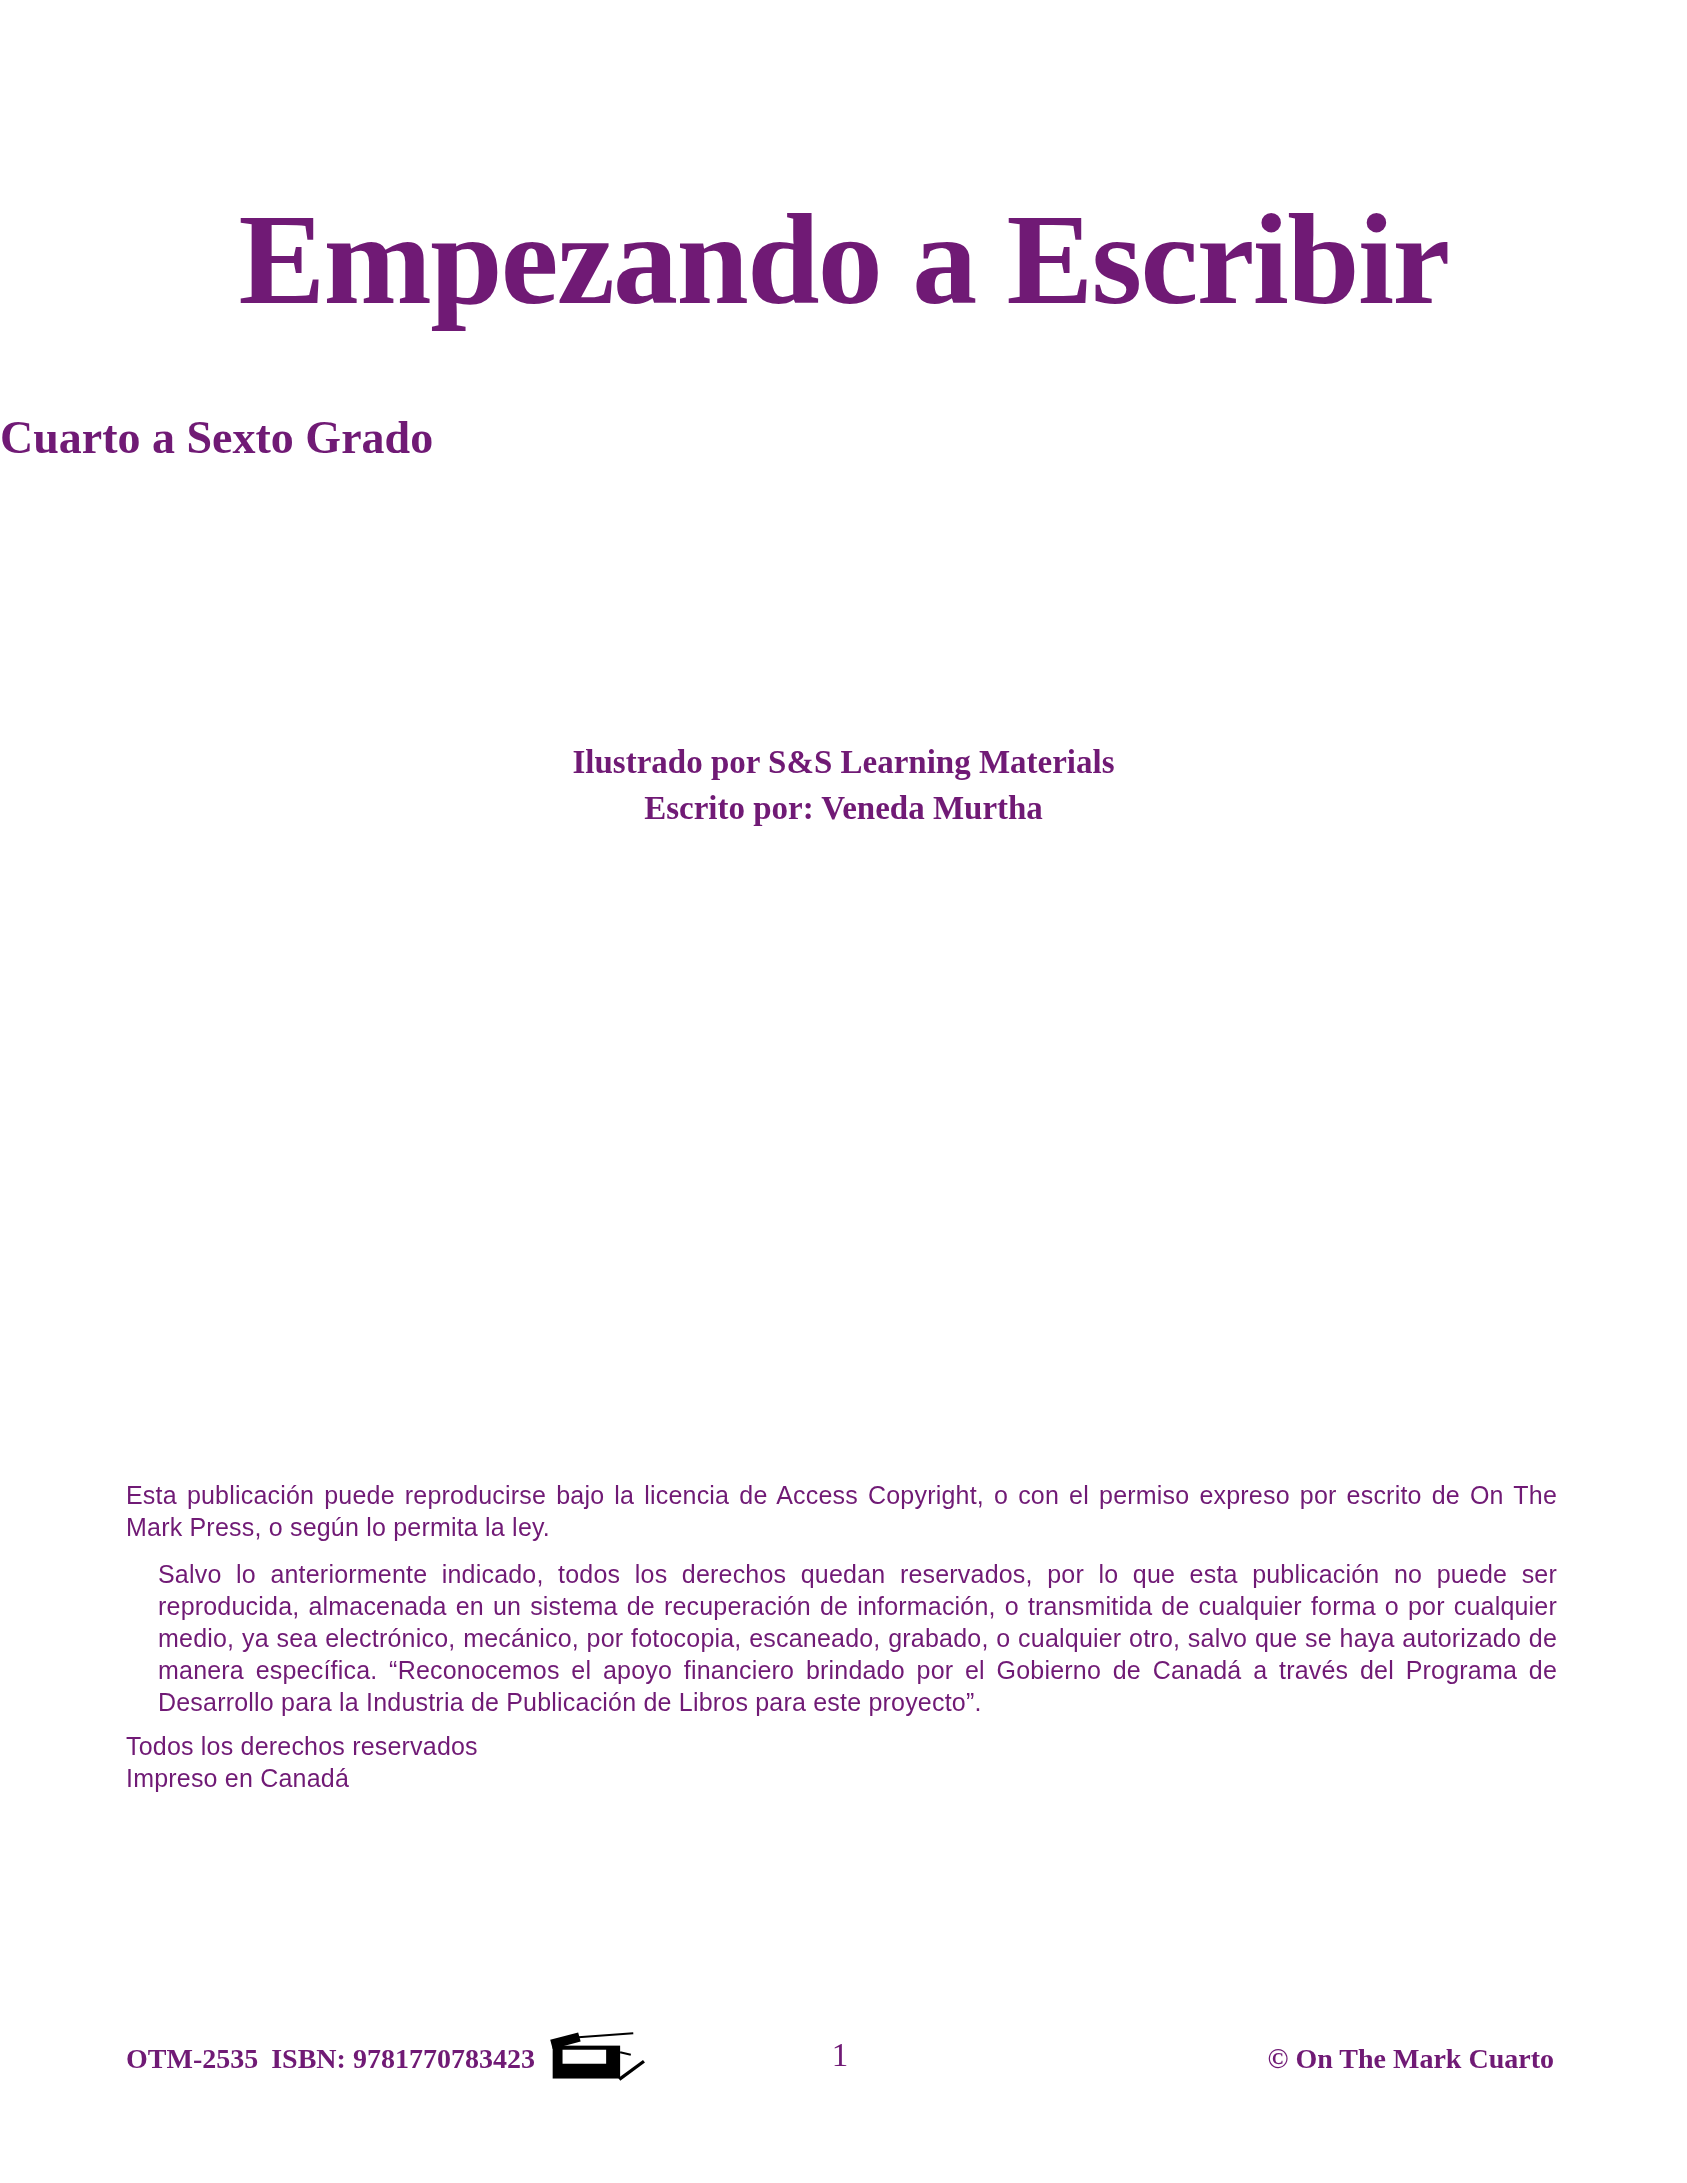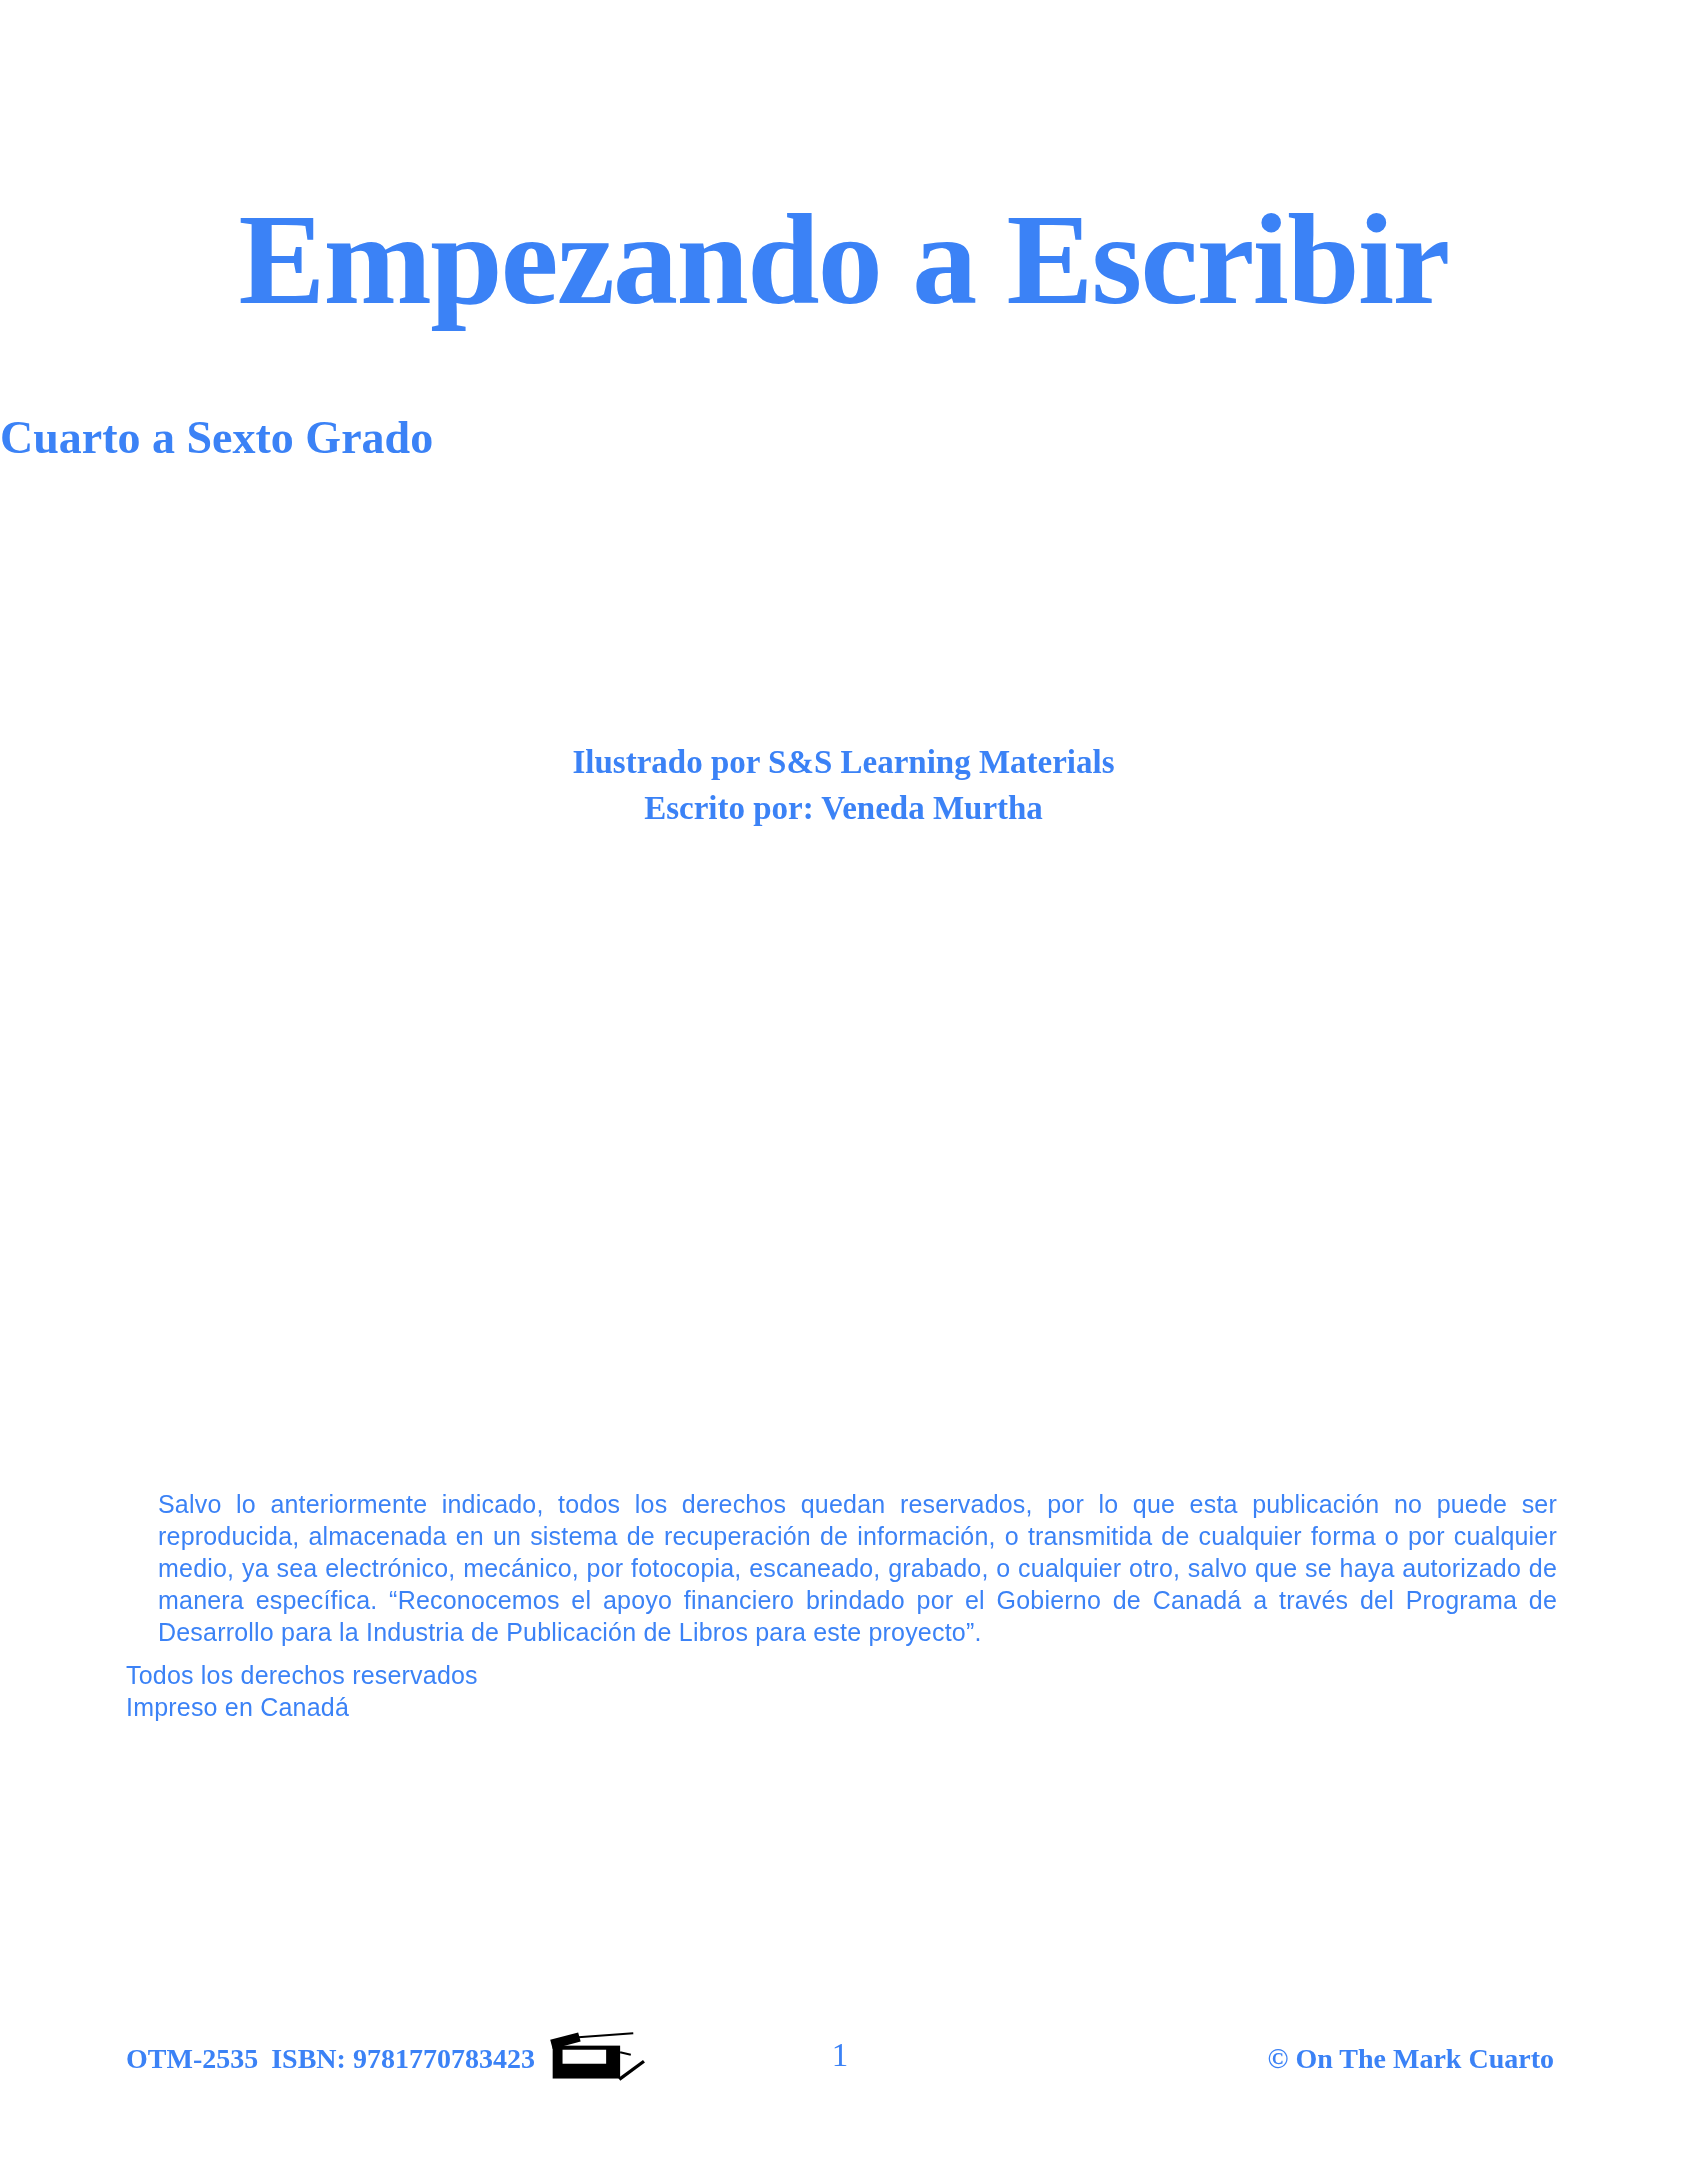--- a/index.html
+++ b/index.html
@@ -1,19 +1,19 @@
 <!DOCTYPE html>
 <html style="font-size:13px"><head>
 <meta charset="utf-8">
 <style>
   html,body{margin:0;padding:0;background:#e8e8e8;}
   .page{
     position:relative;
     width:1687px;height:2183px;
-    background:#ffffff;color:#3b82f6;
+    background:#ffffff;color:#701a75;
     overflow:hidden;
     font-family:"Liberation Sans","DejaVu Sans",sans-serif;
   }
 
   .title{
     position:absolute;top:107px;left:0;width:100%;
     text-align:center;font-weight:bold;font-size:130px;line-height:1;
     letter-spacing:-1.6px;
     font-family:"Liberation Serif","DejaVu Serif",serif;
   }
@@ -69,20 +69,21 @@
   <h1 class="title">Empezando a Escribir</h1>
 
   <h2 class="subtitle">Cuarto a Sexto Grado</h2>
 
   <div class="credits">
     <div>Ilustrado por S&amp;S Learning Materials</div>
     <div>Escrito por: Veneda Murtha</div>
   </div>
 
   <div class="copy">
+    <p class="p-license">Esta publicación puede reproducirse bajo la licencia de Access Copyright, o con el permiso expreso por escrito de On The Mark Press, o según lo permita la ley.</p>
     <p class="p-rights">Salvo lo anteriormente indicado, todos los derechos quedan reservados, por lo que esta publicación no puede ser reproducida, almacenada en un sistema de recuperación de información, o transmitida de cualquier forma o por cualquier medio, ya sea electrónico, mecánico, por fotocopia, escaneado, grabado, o cualquier otro, salvo que se haya autorizado de manera específica. “Reconocemos el apoyo financiero brindado por el Gobierno de Canadá a través del Programa de Desarrollo para la Industria de Publicación de Libros para este proyecto”.</p>
     <p class="p-reserved">
       <span>Todos los derechos reservados</span><br>
       <span>Impreso en Canadá</span>
     </p>
   </div>
 
   <div class="footer">
     <div class="footer-left">
       <span class="footer-code">

